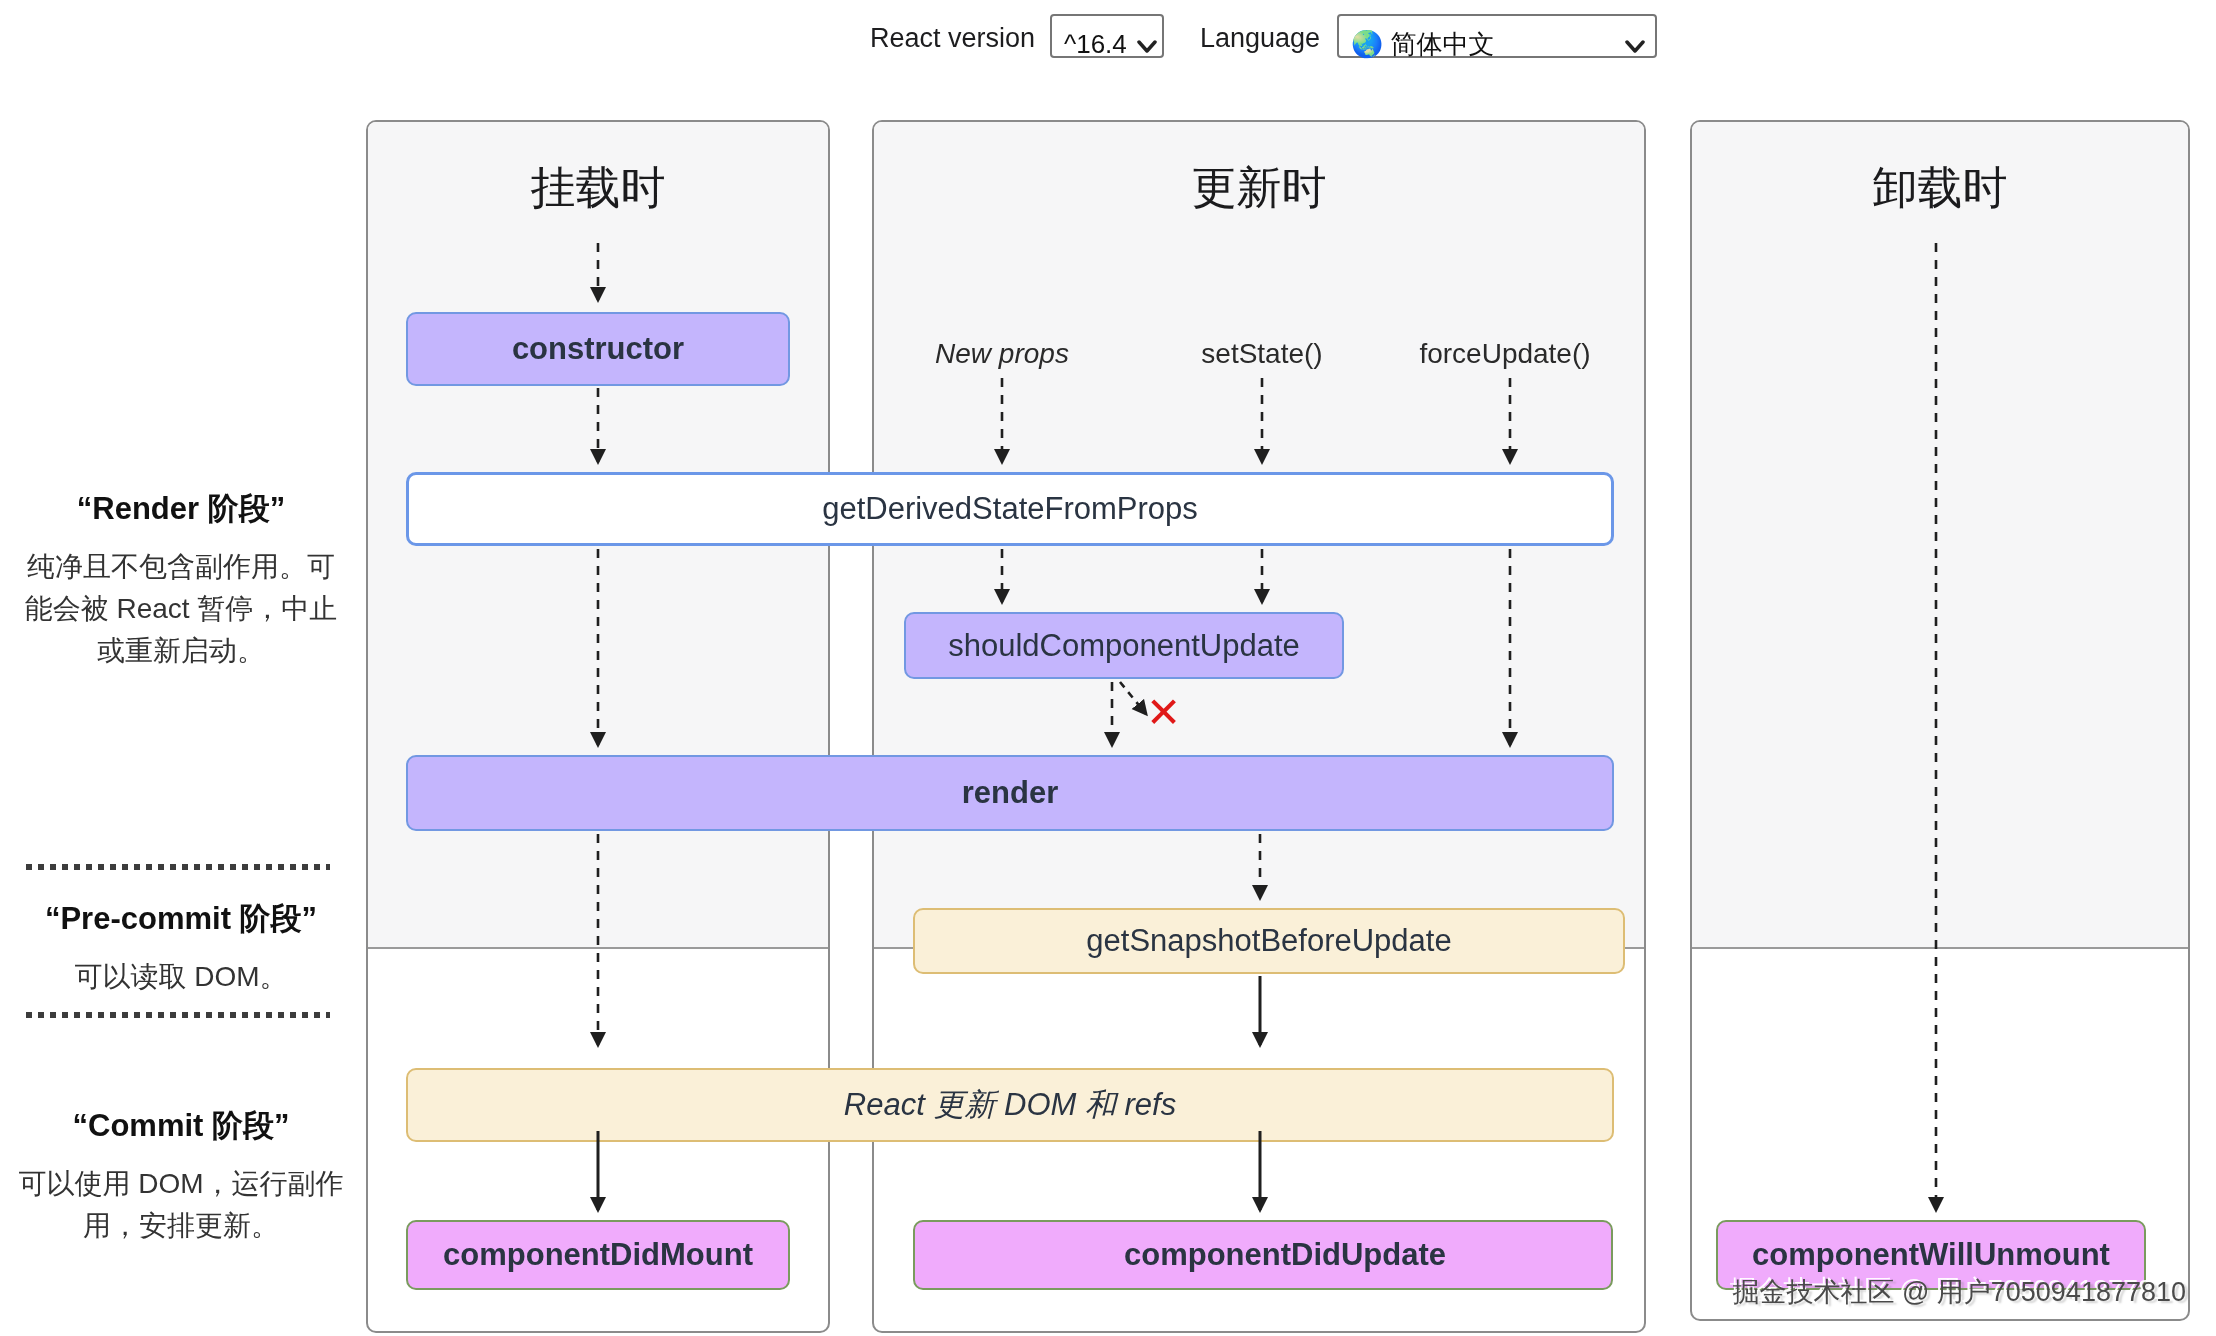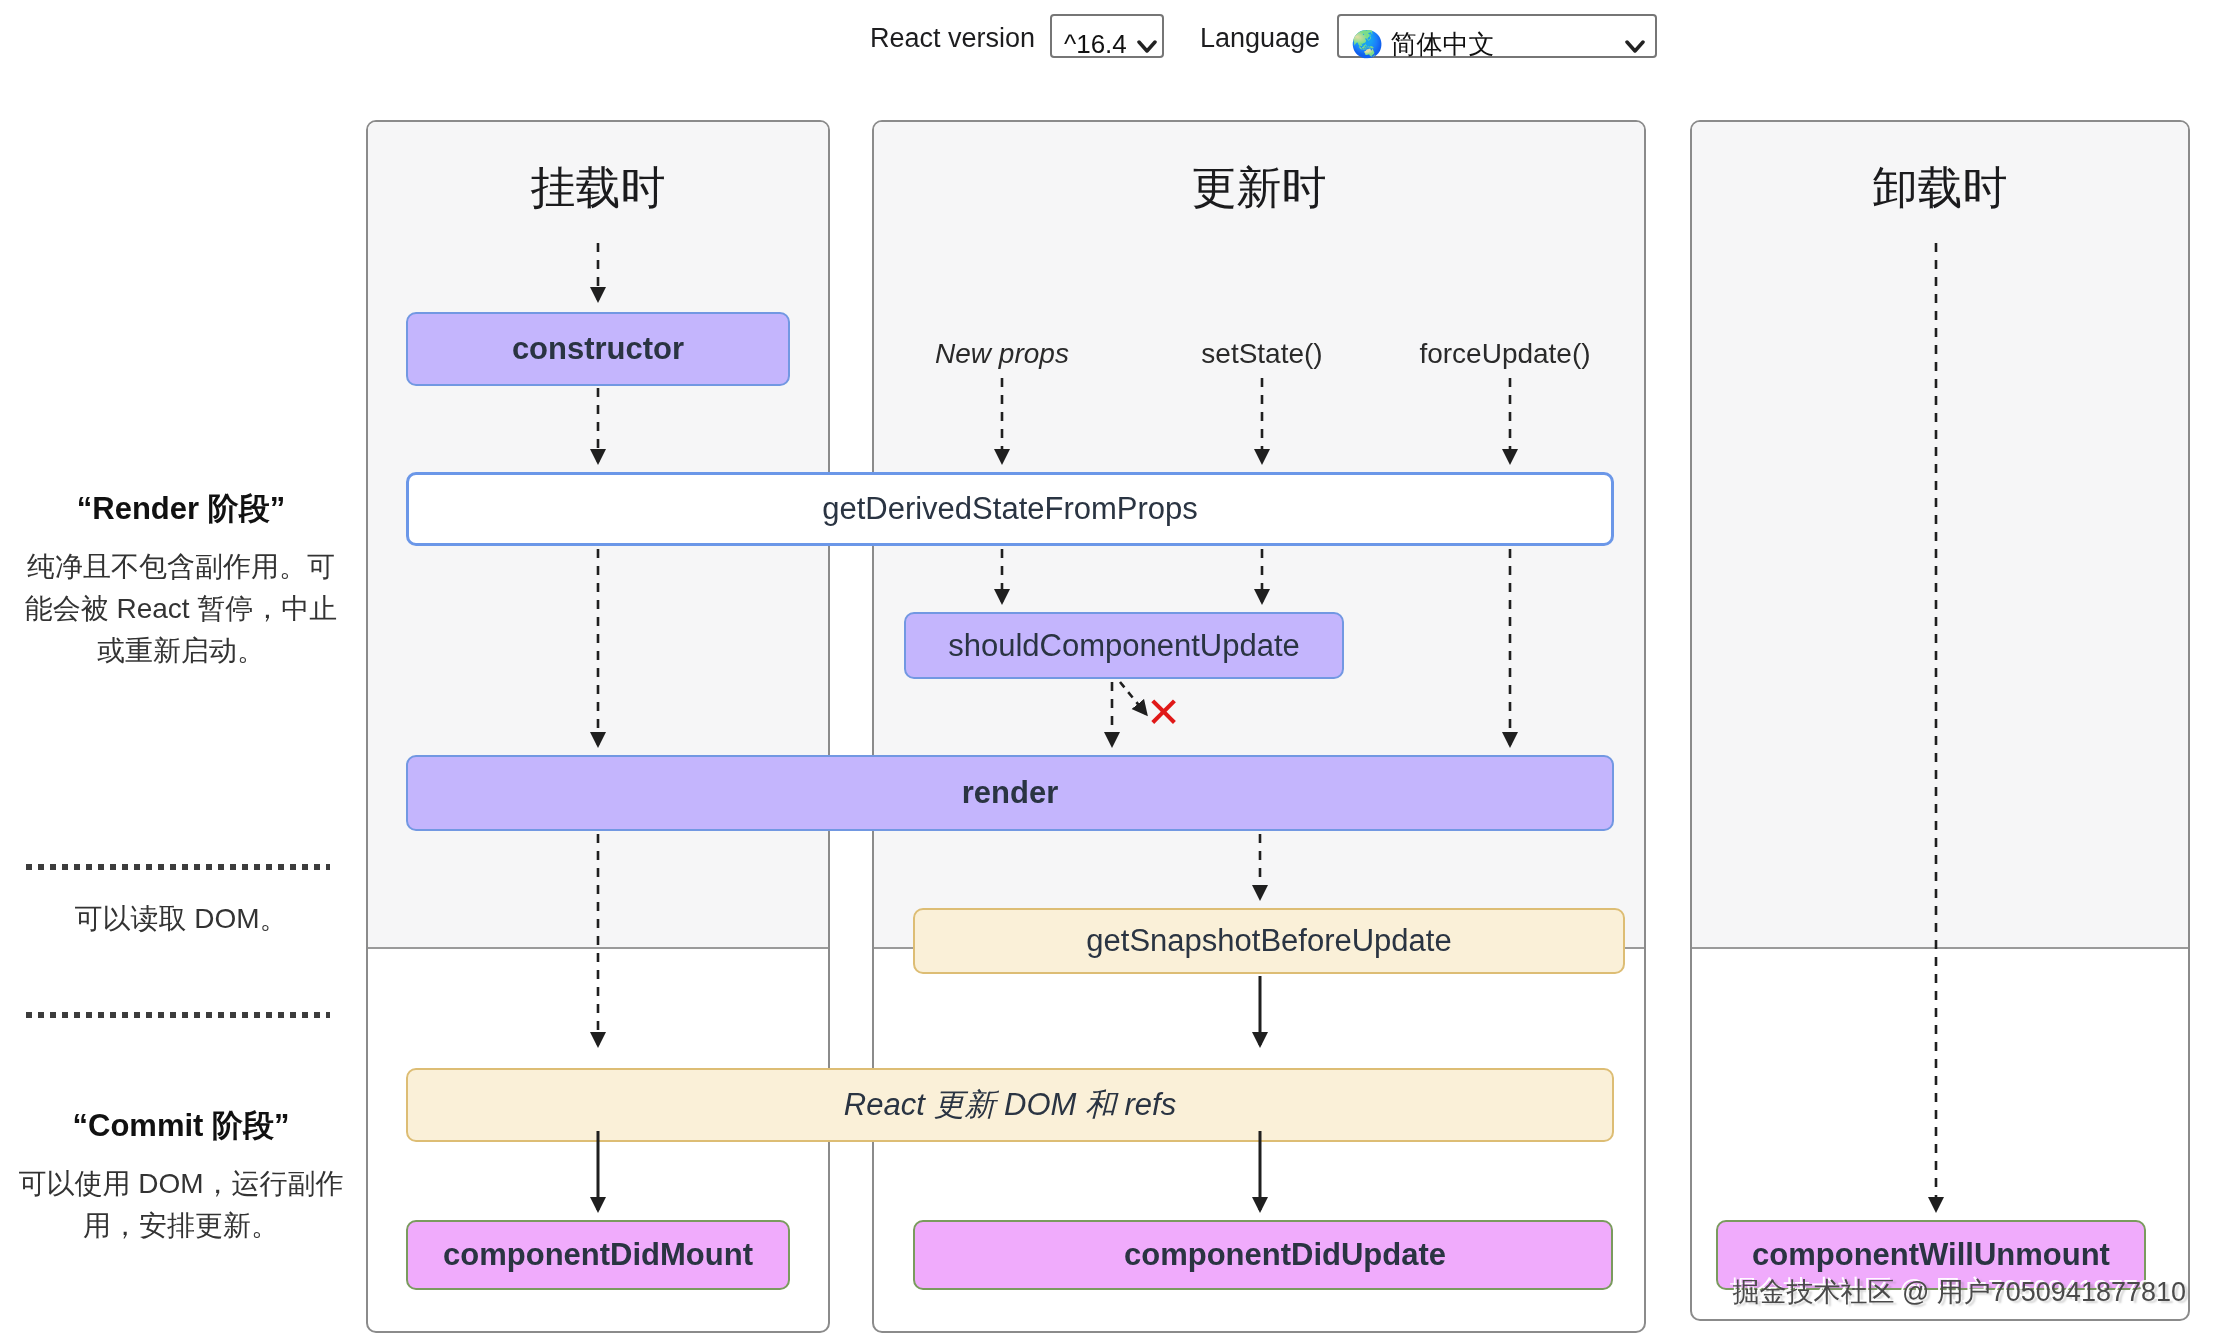--- a/index.html
+++ b/index.html
@@ -69,20 +69,21 @@
       </svg>
   </span>
 </div>
 
 <div class="phase" style="top:488px;">
   <div class="p-title">“Render 阶段”</div>
   <div class="p-desc">纯净且不包含副作用。可能会被 React 暂停，中止或重新启动。</div>
 </div>
 <div class="dotted-sep" style="top:864px;"></div>
 <div class="phase" style="top:898px;">
+  <div class="p-title">“Pre-commit 阶段”</div>
   <div class="p-desc">可以读取 DOM。</div>
 </div>
 <div class="dotted-sep" style="top:1012px;"></div>
 <div class="phase" style="top:1105px;">
   <div class="p-title">“Commit 阶段”</div>
   <div class="p-desc">可以使用 DOM，运行副作用，安排更新。</div>
 </div>
 
 <div class="col" style="left:366px;width:464px;height:1213px;">
   <div class="shade"></div>

